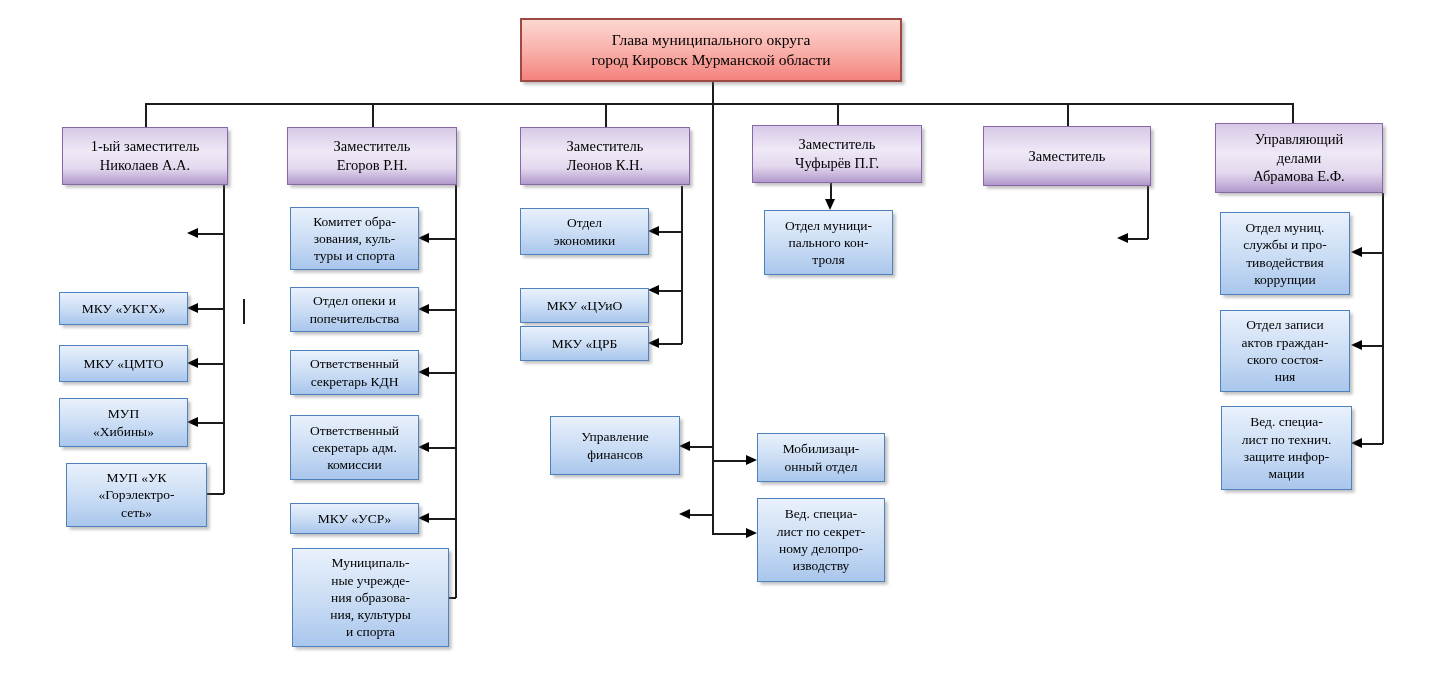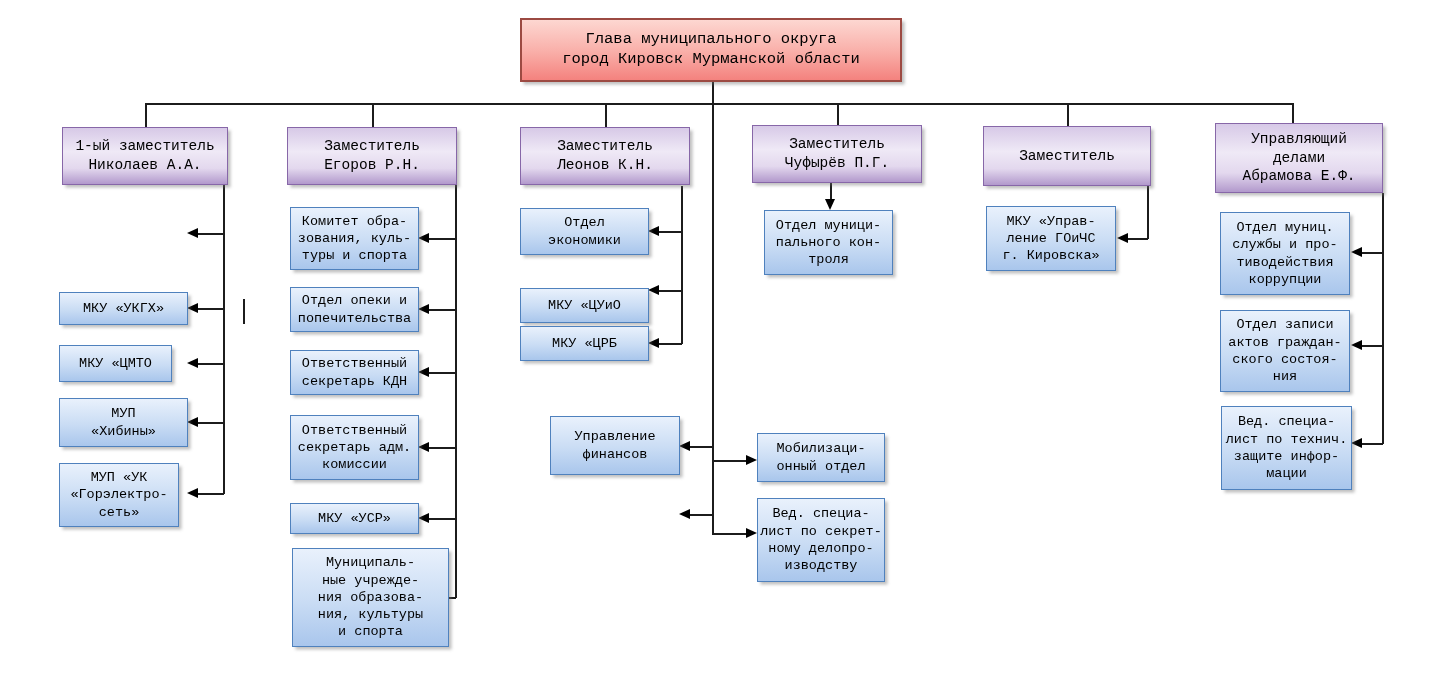--- a/index.html
+++ b/index.html
@@ -5,21 +5,21 @@
   html,body{margin:0;padding:0;background:#ffffff;}
   #canvas{
     position:relative;width:1438px;height:694px;background:#ffffff;overflow:hidden;
     font-family:"Liberation Serif","DejaVu Serif",serif;color:#000;
   }
   .box{
     position:absolute;display:flex;align-items:center;justify-content:center;
     text-align:center;box-sizing:border-box;z-index:2;
     box-shadow:2.5px 2.5px 3px rgba(110,110,110,.45);
   }
-  .box .lbl{white-space:pre-line;line-height:1.28;font-family:Liberation Mono, monospace;}
+  .box .lbl{white-space:pre-line;line-height:1.28;}
   .root{
     border:2px solid #9c4a42;
     background:linear-gradient(180deg,#fdd7d1 0%,#f9ada7 55%,#f4827e 100%);
     font-size:15.5px;
   }
   .head{
     border:1.6px solid #8767a8;
     background:linear-gradient(180deg,#d7c9e7 0%,#efe9f6 42%,#e3d8ee 72%,#b299cc 100%);
     font-size:14.5px;
   }
@@ -76,28 +76,28 @@
   </div>
   <div class="box head" style="left:1215px;top:123px;width:168px;height:70px">
     <span class="lbl">Управляющий
 делами
 Абрамова Е.Ф.</span>
   </div>
 
   <div class="box unit" style="left:59px;top:292px;width:129px;height:33px">
     <span class="lbl">МКУ «УКГХ»</span>
   </div>
-  <div class="box unit" style="left:59px;top:345px;width:113px;height:37px">
+  <div class="box unit" style="left:59px;top:345px;width:129px;height:37px">
     <span class="lbl">МКУ «ЦМТО</span>
   </div>
   <div class="box unit" style="left:59px;top:398px;width:129px;height:49px">
     <span class="lbl">МУП
 «Хибины»</span>
   </div>
-  <div class="box unit" style="left:59px;top:463px;width:120px;height:64px">
+  <div class="box unit" style="left:66px;top:463px;width:141px;height:64px">
     <span class="lbl">МУП «УК
 «Горэлектро-
 сеть»</span>
   </div>
 
   <div class="vline" style="left:223px;top:185px;height:309px"></div>
   <div class="hline" style="left:197px;top:233px;width:27px"></div>
   <div class="ah left" style="left:187px;top:228px"></div>
   <div class="hline" style="left:197px;top:308px;width:27px"></div>
   <div class="ah left" style="left:187px;top:303px"></div>
@@ -197,25 +197,20 @@
   <div class="ah right" style="left:746px;top:528px"></div>
 
   <div class="box unit" style="left:764px;top:210px;width:129px;height:65px">
     <span class="lbl">Отдел муници-
 пального кон-
 троля</span>
   </div>
   <div class="vline" style="left:830px;top:183px;height:17px"></div>
   <div class="ah down" style="left:825px;top:199px"></div>
 
-  <div class="box unit" style="left:986px;top:206px;width:130px;height:65px">
-    <span class="lbl">МКУ «Управ-
-ление ГОиЧС
-г. Кировска»</span>
-  </div>
   <div class="vline" style="left:1147px;top:186px;height:53px"></div>
   <div class="hline" style="left:1128px;top:238px;width:20px"></div>
   <div class="ah left" style="left:1117px;top:233px"></div>
 
   <div class="box unit" style="left:1220px;top:212px;width:130px;height:83px">
     <span class="lbl">Отдел муниц.
 службы и про-
 тиводействия
 коррупции</span>
   </div>

